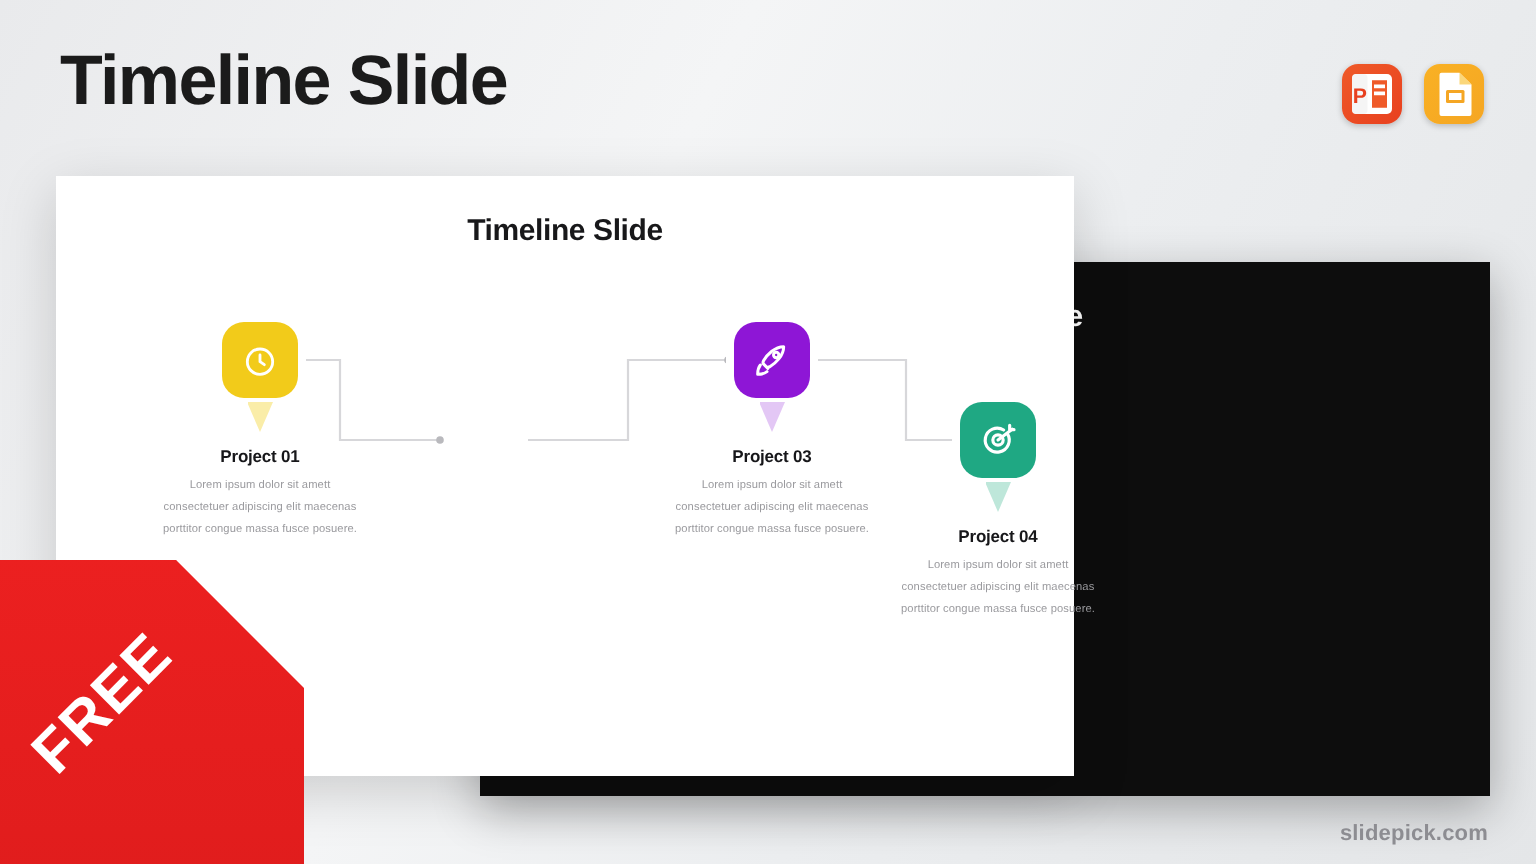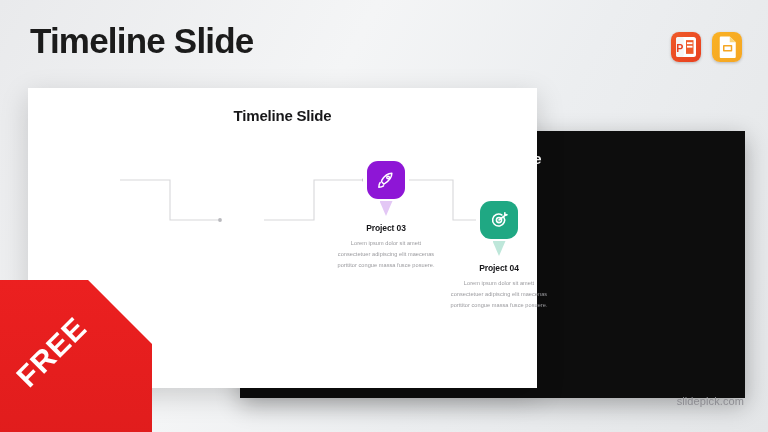--- a/index.html
+++ b/index.html
@@ -84,22 +84,22 @@
   .ribbon-clip{position:absolute;left:0;bottom:0;width:152px;height:152px;overflow:hidden;}
   .ribbon-text{
     position:absolute;left:10px;bottom:14px;width:152px;
     transform:rotate(-45deg);transform-origin:left bottom;
     color:#ffffff;font-size:30px;font-weight:bold;letter-spacing:1px;
     text-align:center;
   }
 
   
   .watermark{
-    position:absolute;right:24px;bottom:25px;
-    font-size:11px;color:#8d8d92;letter-spacing:.1px;
+    position:absolute;right:24px;bottom:9px;
+    font-size:11px;color:#8d8d92;letter-spacing:.1px;font-weight:bold;
   }
 </style>
 </head>
 <body>
 
 <div class="stage">
 
   <div class="slide slide-dark">
     <div class="slide-heading">Timeline Slide</div>
 
@@ -142,20 +142,31 @@
 
     <svg class="wires" viewBox="0 0 509 300" preserveAspectRatio="none">
       <path d="M92 92 L142 92 L142 132 L192 132" fill="none" stroke="#d7d7da" stroke-width="1.1"></path>
       <path d="M236 132 L286 132 L286 92 L336 92" fill="none" stroke="#d7d7da" stroke-width="1.1"></path>
       <path d="M380 92 L425 92 L425 132 L470 132" fill="none" stroke="#d7d7da" stroke-width="1.1"></path>
       <circle cx="192" cy="132" r="1.9" fill="#b9b9bd"></circle>
       <circle cx="336" cy="92" r="1.9" fill="#b9b9bd"></circle>
       <circle cx="470" cy="132" r="1.9" fill="#b9b9bd"></circle>
     </svg>
 
+    <div class="node" style="left:37px;top:73px;">
+      <div class="tile" style="background:#F2CB1A;">
+        <svg viewBox="0 0 24 24" fill="none" stroke="#fff" stroke-width="1.7" stroke-linecap="round" stroke-linejoin="round">
+          <circle cx="12" cy="13" r="7.6"></circle>
+          <path d="M12 9v4l2.6 1.8"></path>
+        </svg>
+      </div>
+      <div class="tail" style="background:#FAEDA8;"></div>
+      <div class="node-title">Project 01</div>
+      <div class="node-body">Lorem ipsum dolor sit amett consectetuer adipiscing elit maecenas porttitor congue massa fusce posuere.</div>
+    </div>
 
 
     <div class="node" style="left:293px;top:73px;">
       <div class="tile" style="background:#8E16D6;">
         <svg viewBox="0 0 24 24" fill="none" stroke="#fff" stroke-width="1.8" stroke-linecap="round" stroke-linejoin="round">
           <path d="M5 15c-1.2 1.5-1.6 4.3-1.6 5.6 1.3 0 4.1-.4 5.6-1.6"></path>
           <path d="M9.5 17 7 14.5c-.5-.5-.5-1.3 0-2.2C9 9 13.5 4 19 4c0 5.5-5 10-8.3 12-.9.5-1.7.5-2.2 0z"></path>
           <circle cx="14.5" cy="9" r="1.6"></circle>
         </svg>
       </div>

